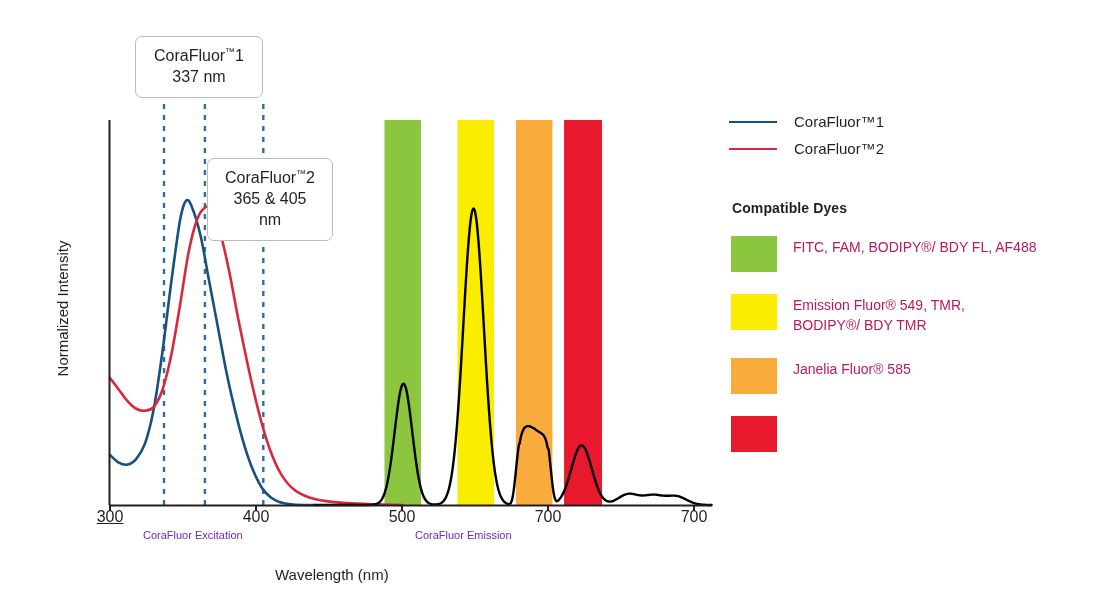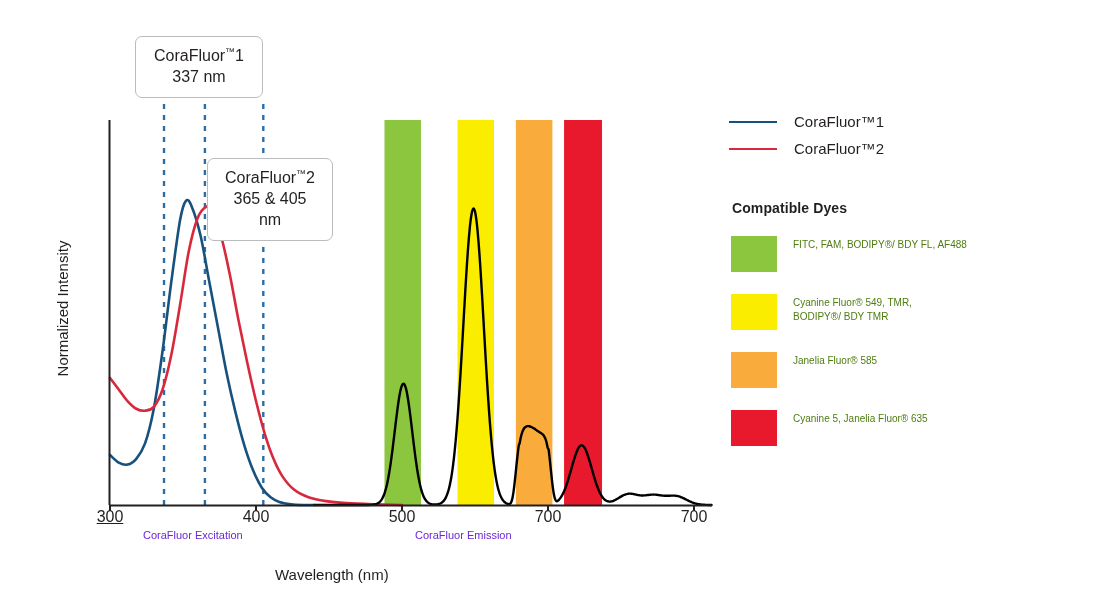--- a/index.html
+++ b/index.html
@@ -84,21 +84,21 @@
   #dyes-heading{
     position:absolute;left:732px;top:200px;
     font-size:14px;font-weight:bold;color:#231f20;
     letter-spacing:.1px;
   }
   #dyes-list{position:absolute;left:731px;top:236px;width:380px;}
   .dye-row{display:flex;align-items:flex-start;margin-bottom:22px;}
   .dye-swatch{
     width:46px;height:36px;flex:0 0 46px;margin-right:16px;
   }
-  .dye-label{font-size:10px;line-height:1.42;color:#4d7c0f;padding-top:2px;}
+  .dye-label{font-size:14px;line-height:1.42;color:#be185d;padding-top:2px;}
   .dye-label .l2{display:block;}
 </style>
 </head>
 <body>
 
 <div id="root">
 
   <div id="chart-wrap">
     <svg id="plot-svg" width="730" height="612" viewBox="0 0 730 612">
 
@@ -171,31 +171,28 @@
   <div id="dyes-list">
     <div class="dye-row">
       <span class="dye-swatch" style="background: rgb(140, 198, 62);"></span>
       <span class="dye-label">
         <span>FITC, FAM, BODIPY®/ BDY FL, AF488</span>
       </span>
     </div>
     <div class="dye-row">
       <span class="dye-swatch" style="background: rgb(251, 237, 0);"></span>
       <span class="dye-label">
-        <span>Cyanine Fluor® 549, TMR,</span>
+        <span>Emission Fluor® 549, TMR,</span>
         <span class="l2">BODIPY®/ BDY TMR</span>
       </span>
     </div>
     <div class="dye-row">
       <span class="dye-swatch" style="background: rgb(249, 171, 60);"></span>
       <span class="dye-label">
         <span>Janelia Fluor® 585</span>
       </span>
     </div>
     <div class="dye-row">
       <span class="dye-swatch" style="background: rgb(232, 25, 44);"></span>
-      <span class="dye-label">
-        <span>Cyanine 5, Janelia Fluor® 635</span>
-      </span>
     </div>
   </div>
 
 </div>
 
 </body></html>

